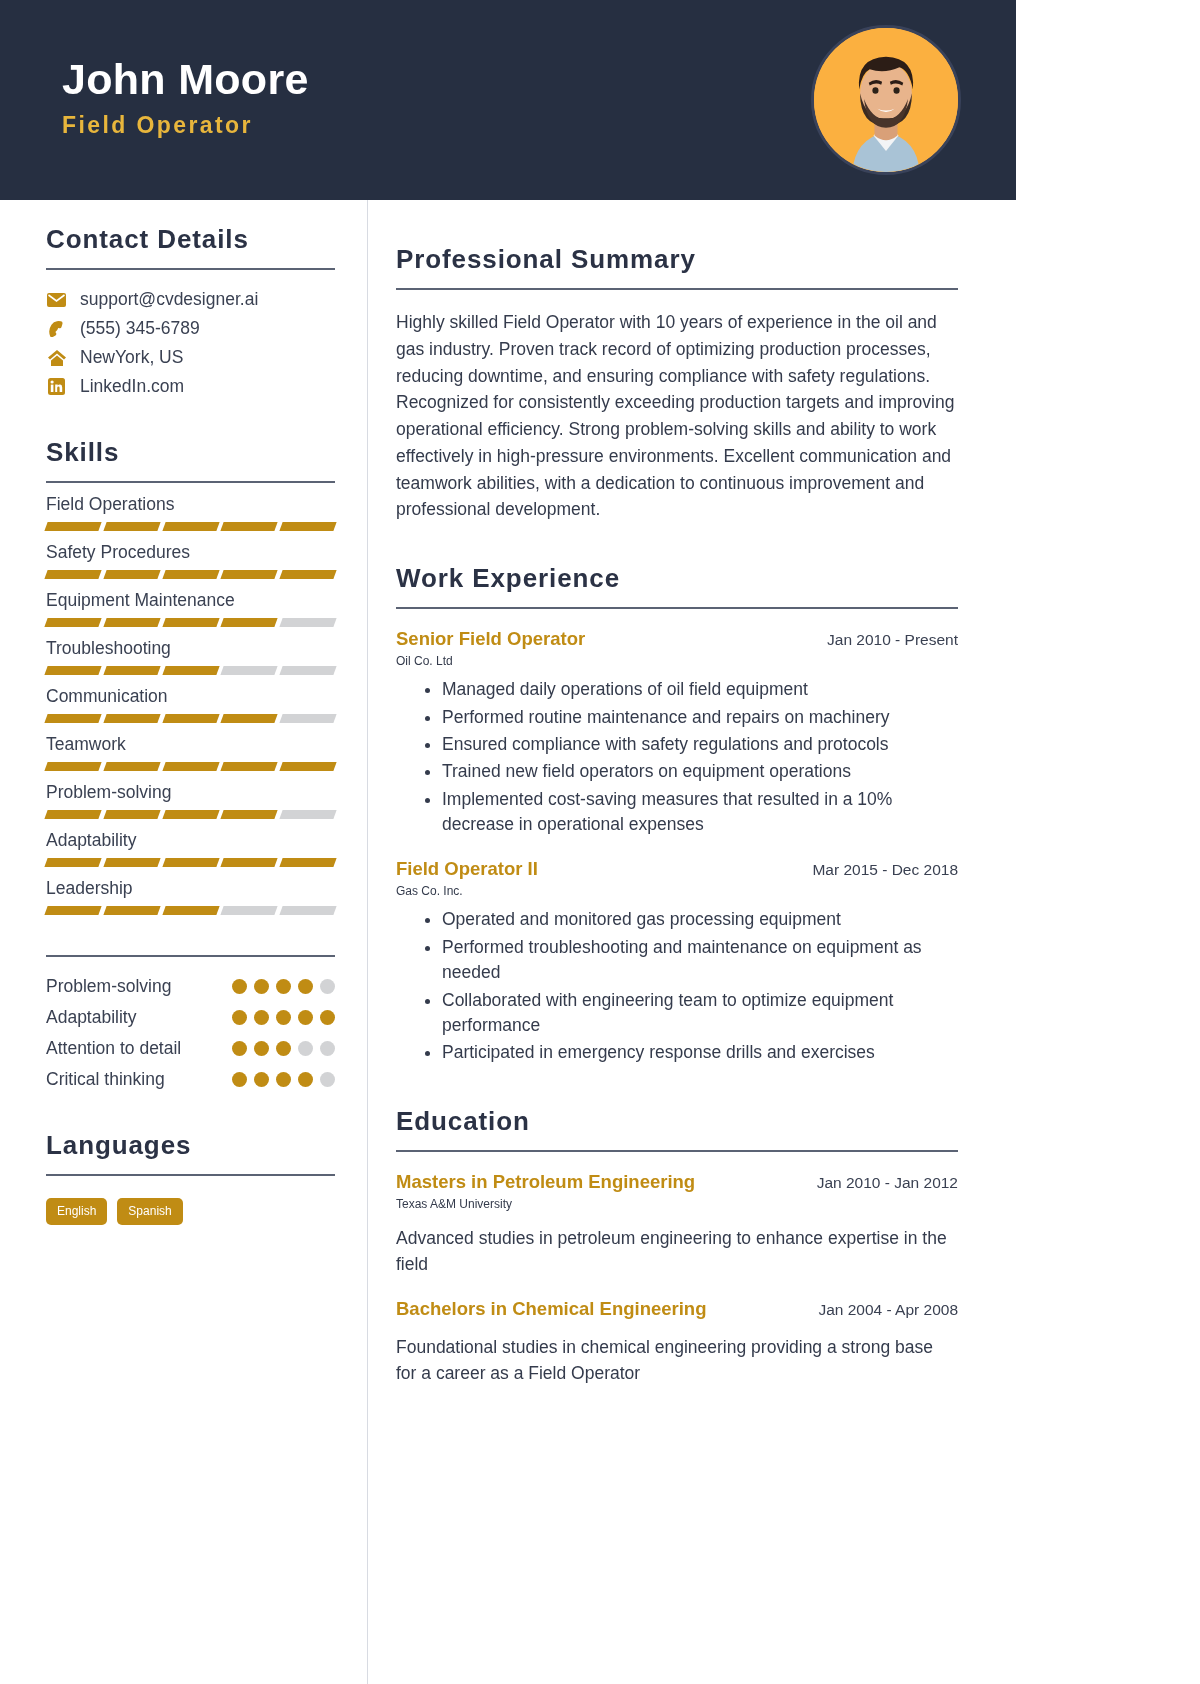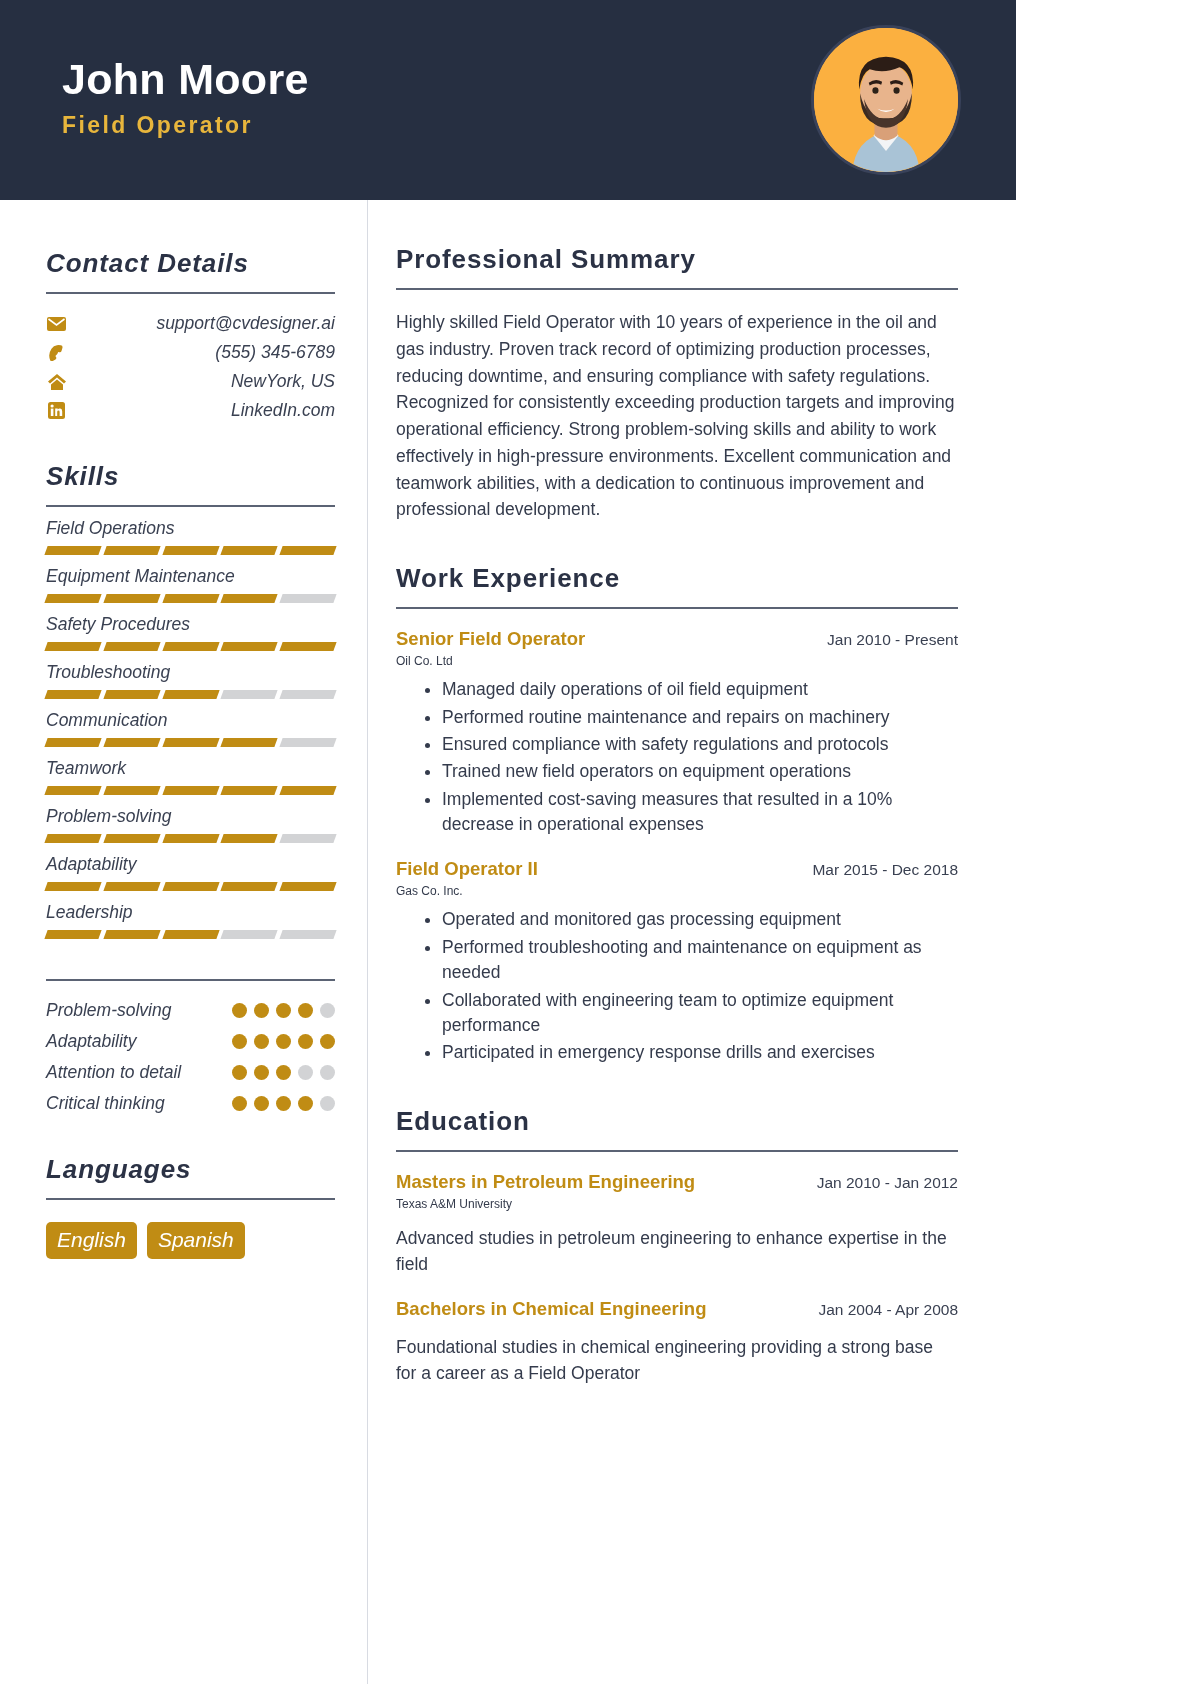--- a/index.html
+++ b/index.html
@@ -57,23 +57,22 @@
 
   
   .body {
     display: flex;
     flex: 1 1 auto;
     align-items: stretch;
   }
   .sidebar {
     width: 368px;
     flex: none;
-    padding: 48px 32px 40px 46px;
+    padding: 24px 32px 40px 46px;
     border-right: 1px solid #d8dbe2;
-    font-style: italic;
   }
   .main {
     flex: 1 1 auto;
     padding: 44px 58px 40px 28px;
   }
 
   
   .sec-title {
     font-size: 26px;
     font-weight: bold;
@@ -90,21 +89,20 @@
 
   
   .contact-list { margin-top: 19px; }
   .contact-row {
     display: flex;
     align-items: center;
     gap: 13px;
     margin-bottom: 8px;
     font-size: 17.5px;
     color: #3a4152;
-    justify-content: space-between;
   }
   .c-icon {
     width: 21px;
     height: 19px;
     flex: none;
     display: flex;
     align-items: center;
     justify-content: center;
     color: #c08c14;
   }
@@ -147,21 +145,21 @@
     border-radius: 50%;
     background: #d2d3d5;
   }
   .dot.on { background: #c08c14; }
 
   
   .lang-list { margin-top: 22px; display: flex; gap: 10px; flex-wrap: wrap; }
   .lang-tag {
     background: #c08c14;
     color: #ffffff;
-    font-size: 21px;
+    font-size: 12px;
     padding: 6px 11px 7px 11px;
     border-radius: 5px;
   }
 
   
   .summary-text {
     margin-top: 19px;
     font-size: 17.5px;
     line-height: 1.53;
     color: #343b4c;
@@ -306,37 +304,37 @@
               <div class="skill-label">Field Operations</div>
               <div class="skill-bar">
                 <span class="seg on"></span>
                 <span class="seg on"></span>
                 <span class="seg on"></span>
                 <span class="seg on"></span>
                 <span class="seg on"></span>
               </div>
             </div>
             <div class="skill-item">
+              <div class="skill-label">Safety Procedures</div>
+              <div class="skill-bar">
+                <span class="seg on"></span>
+                <span class="seg on"></span>
+                <span class="seg on"></span>
+                <span class="seg on"></span>
+                <span class="seg on"></span>
+              </div>
+            </div>
+            <div class="skill-item">
               <div class="skill-label">Equipment Maintenance</div>
               <div class="skill-bar">
                 <span class="seg on"></span>
                 <span class="seg on"></span>
                 <span class="seg on"></span>
                 <span class="seg on"></span>
                 <span class="seg"></span>
-              </div>
-            </div>
-            <div class="skill-item">
-              <div class="skill-label">Safety Procedures</div>
-              <div class="skill-bar">
-                <span class="seg on"></span>
-                <span class="seg on"></span>
-                <span class="seg on"></span>
-                <span class="seg on"></span>
-                <span class="seg on"></span>
               </div>
             </div>
             <div class="skill-item">
               <div class="skill-label">Troubleshooting</div>
               <div class="skill-bar">
                 <span class="seg on"></span>
                 <span class="seg on"></span>
                 <span class="seg on"></span>
                 <span class="seg"></span>
                 <span class="seg"></span>

